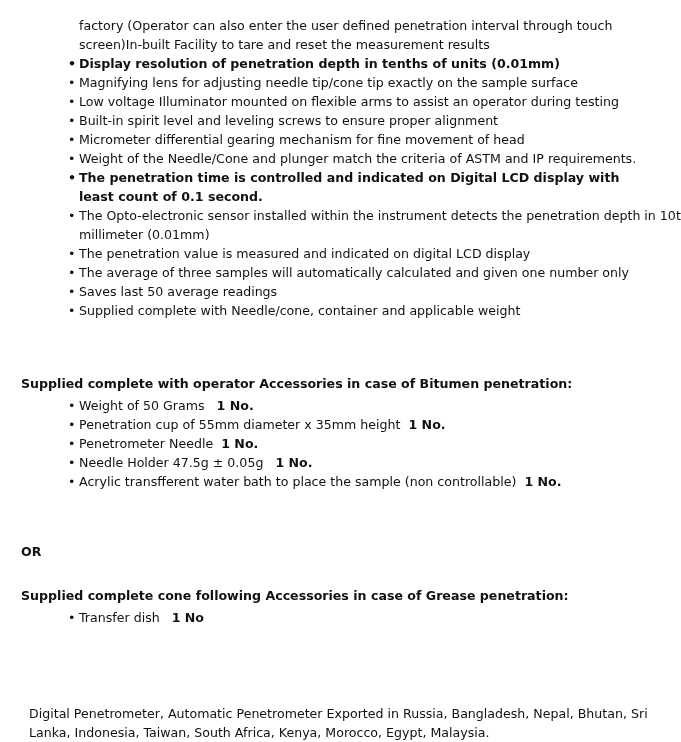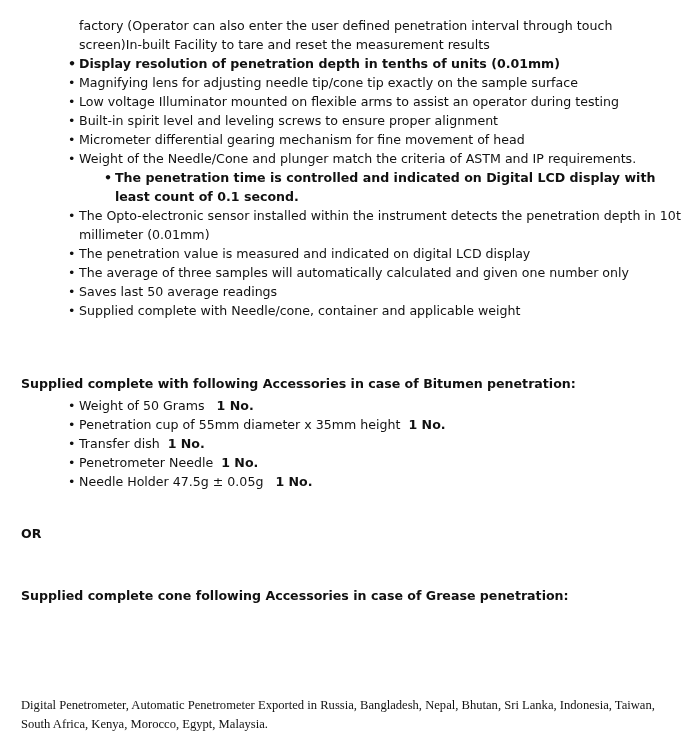--- a/index.html
+++ b/index.html
@@ -28,21 +28,21 @@
       left: 79px;
       margin: 0;
       padding: 0;
       list-style: none;
     }
     .bullets li {
       position: relative;
       line-height: 19px;
       height: 19px;
     }
-    .bullets li.two-line { height: 38px; white-space: normal; width: 580px; margin-left: 36px; }
+    .bullets li.two-line { height: 38px; white-space: normal; width: 580px; }
     .bullets li.overflow { height: 38px; white-space: normal; width: 620px; }
     .bullets li::before {
       content: "•";
       position: absolute;
       left: -11px;
       top: 0;
     }
     .bullets li.cont::before { content: ""; }
     .b { font-weight: bold; }
     .qty { font-weight: bold; }
@@ -75,30 +75,31 @@
     <li>Micrometer differential gearing mechanism for fine movement of head</li>
     <li>Weight of the Needle/Cone and plunger match the criteria of ASTM and IP requirements.</li>
     <li class="b two-line" style="width:560px;">The penetration time is controlled and indicated on Digital LCD display with least count of 0.1 second.</li>
     <li class="overflow" style="width:640px;">The Opto-electronic sensor installed within the instrument detects the penetration depth in 10th of millimeter (0.01mm)</li>
     <li>The penetration value is measured and indicated on digital LCD display</li>
     <li>The average of three samples will automatically calculated and given one number only</li>
     <li>Saves last 50 average readings</li>
     <li>Supplied complete with Needle/cone, container and applicable weight</li>
   </ul>
 
-  <div class="heading" style="top:374px;">Supplied complete with following Accessories in case of Bitumen penetration:</div>
+  <div class="heading" style="top:374px;">Supplied complete with operator Accessories in case of Bitumen penetration:</div>
   <ul class="bullets" style="top:396px;">
     <li><span>Weight of 50 Grams&nbsp;&nbsp; </span><span class="qty">1 No.</span></li>
     <li><span>Penetration cup of 55mm diameter x 35mm height&nbsp; </span><span class="qty">1 No.</span></li>
-    <li><span>Transfer dish&nbsp; </span><span class="qty">1 No.</span></li>
     <li><span>Penetrometer Needle&nbsp; </span><span class="qty">1 No.</span></li>
     <li><span>Needle Holder 47.5g ± 0.05g&nbsp;&nbsp; </span><span class="qty">1 No.</span></li>
+    <li><span>Acrylic transfferent water bath to place the sample (non controllable)&nbsp; </span><span class="qty">1 No.</span></li>
   </ul>
 
-  <div class="heading" style="top:524px;text-align:center;">OR</div>
+  <div class="heading" style="top:542px;text-align:center;">OR</div>
 
   <div class="heading" style="top:586px;">Supplied complete cone following Accessories in case of Grease penetration:</div>
   <ul class="bullets" style="top:608px;">
+    <li><span>Transfer dish&nbsp;&nbsp; </span><span class="qty">1 No</span></li>
   </ul>
 
-  <p class="para" style="top:696px; margin:0;font-family:Liberation Serif, serif;">Digital Penetrometer, Automatic Penetrometer Exported in Russia, Bangladesh, Nepal, Bhutan, Sri Lanka, Indonesia, Taiwan, South Africa, Kenya, Morocco, Egypt, Malaysia.</p>
+  <p class="para" style="top:696px; margin:8px;">Digital Penetrometer, Automatic Penetrometer Exported in Russia, Bangladesh, Nepal, Bhutan, Sri Lanka, Indonesia, Taiwan, South Africa, Kenya, Morocco, Egypt, Malaysia.</p>
 
 </div>
 
 </body></html>

